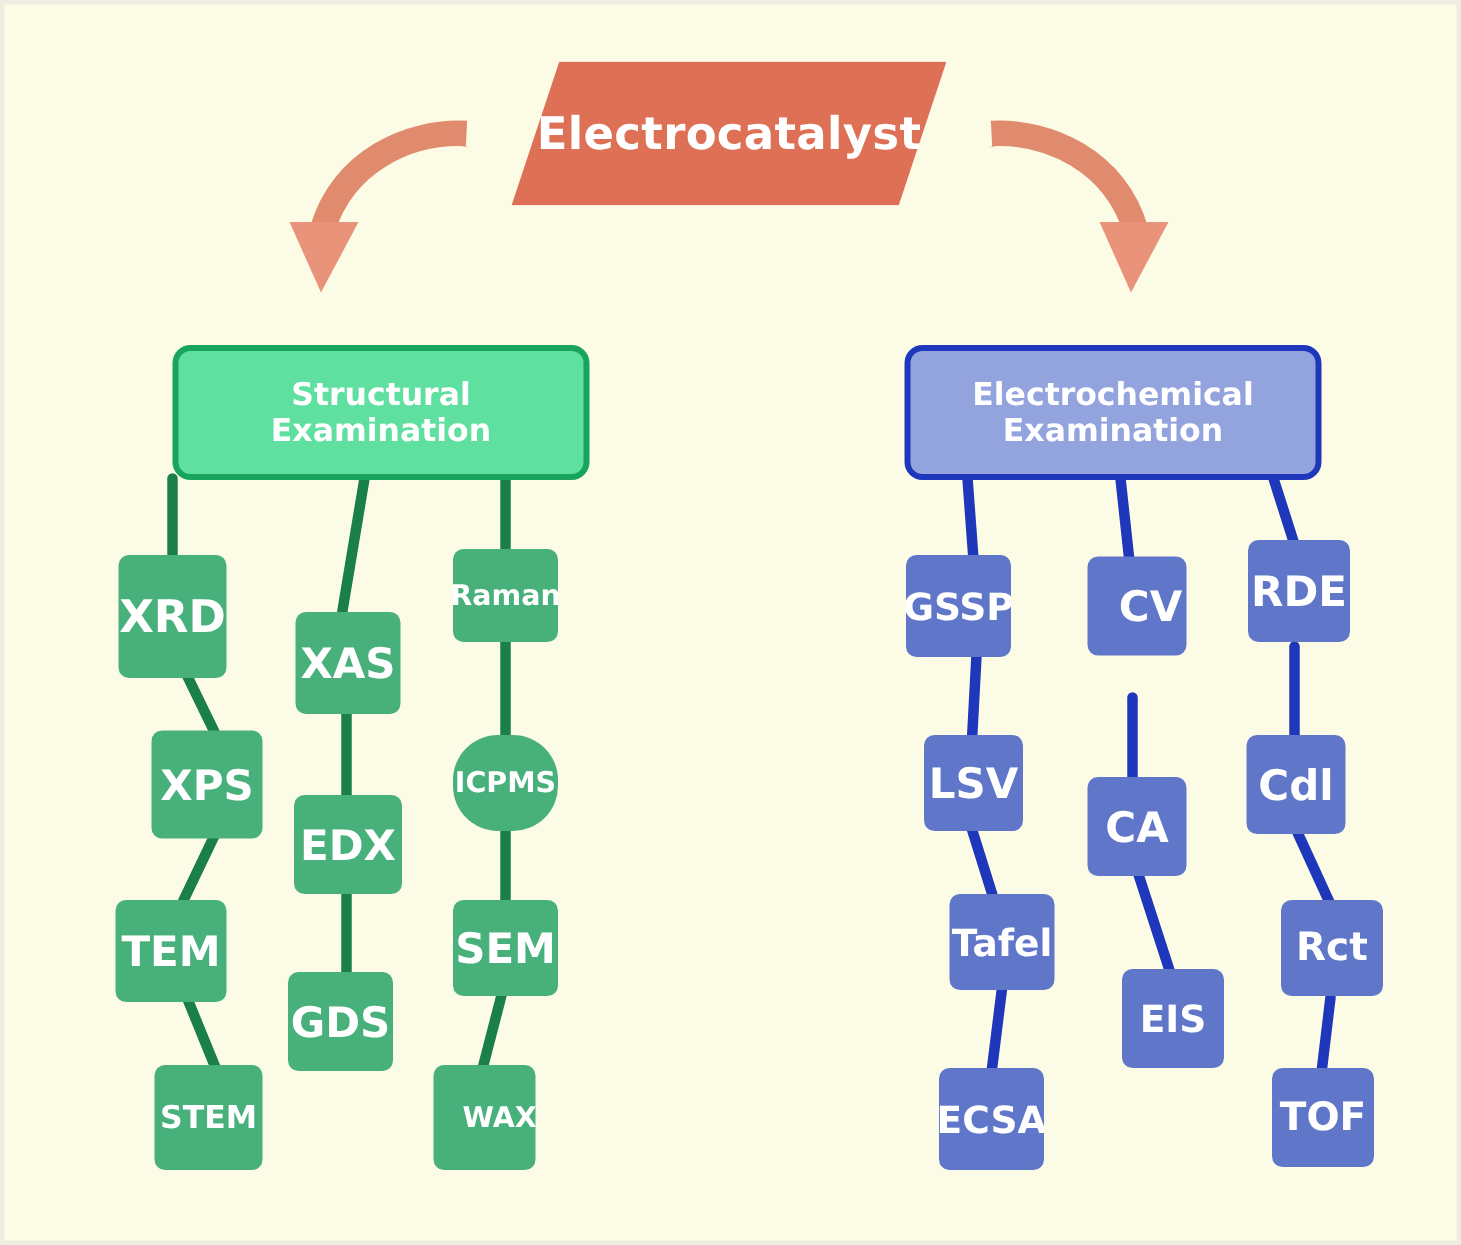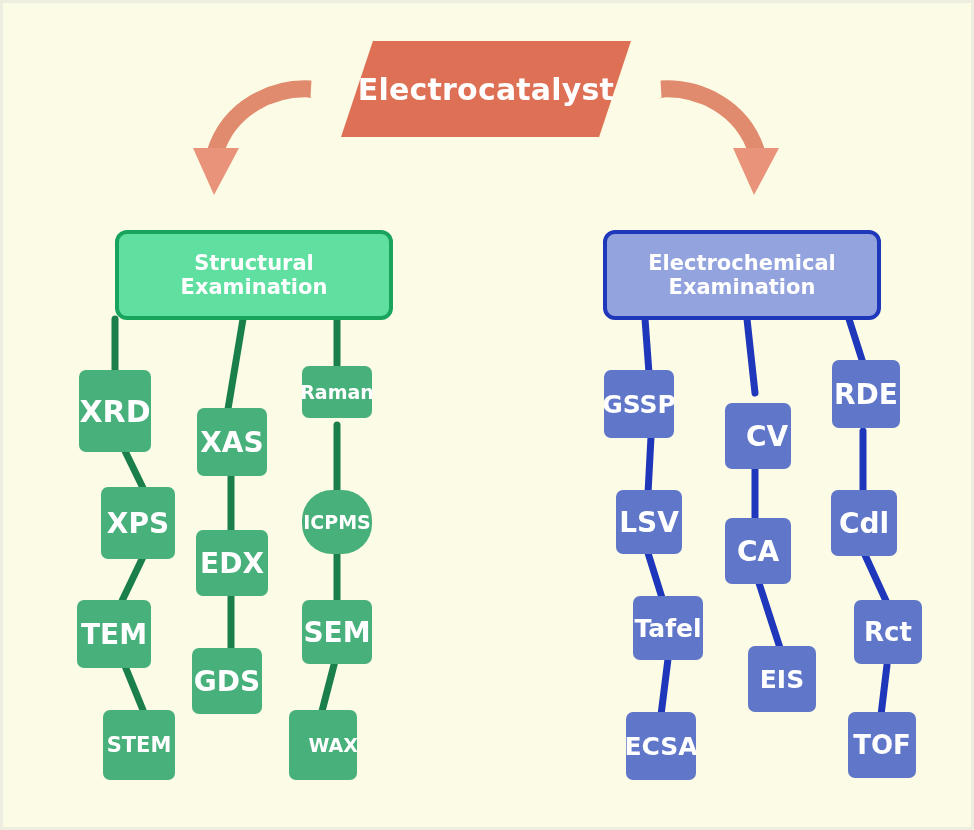--- a/index.html
+++ b/index.html
@@ -193,21 +193,21 @@
     </div>
 
   <div class="node green" style="left:193px; top:527px; width:72px;  height:66px; font-size:28px;">
     <span class="lbl">EDX</span>
     </div>
 
   <div class="node green" style="left:189px; top:645px; width:70px;  height:66px; font-size:28px;">
     <span class="lbl">GDS</span>
     </div>
 
-  <div class="node green" style="left:299px; top:363px; width:70px;  height:52px; font-size:19px;align-items:center;">
+  <div class="node green" style="left:299px; top:363px; width:70px;  height:62px; font-size:19px;align-items:center;">
     <span class="lbl">Raman</span>
     </div>
 
   <div class="node green" style="left:299px; top:487px; width:70px;  height:64px; font-size:19px;border-radius:30px;">
     <span class="lbl">ICPMS</span>
     </div>
 
   <div class="node green" style="left:299px; top:597px; width:70px;  height:64px; font-size:28px;">
     <span class="lbl">SEM</span>
     </div>
@@ -225,21 +225,21 @@
     </div>
 
   <div class="node blue" style="left:630px; top:593px; width:70px;  height:64px; font-size:25px;">
     <span class="lbl">Tafel</span>
     </div>
 
   <div class="node blue" style="left:623px; top:709px; width:70px;  height:68px; font-size:25px;">
     <span class="lbl">ECSA</span>
     </div>
 
-  <div class="node blue" style="left:722px; top:400px; width:66px;  height:66px; font-size:28px;padding-left:18px;">
+  <div class="node blue" style="left:722px; top:368px; width:66px;  height:66px; font-size:28px;padding-left:18px;">
     <span class="lbl">CV</span>
     </div>
 
   <div class="node blue" style="left:722px; top:515px; width:66px;  height:66px; font-size:28px;">
     <span class="lbl">CA</span>
     </div>
 
   <div class="node blue" style="left:745px; top:643px; width:68px;  height:66px; font-size:25px;">
     <span class="lbl">EIS</span>
     </div>

